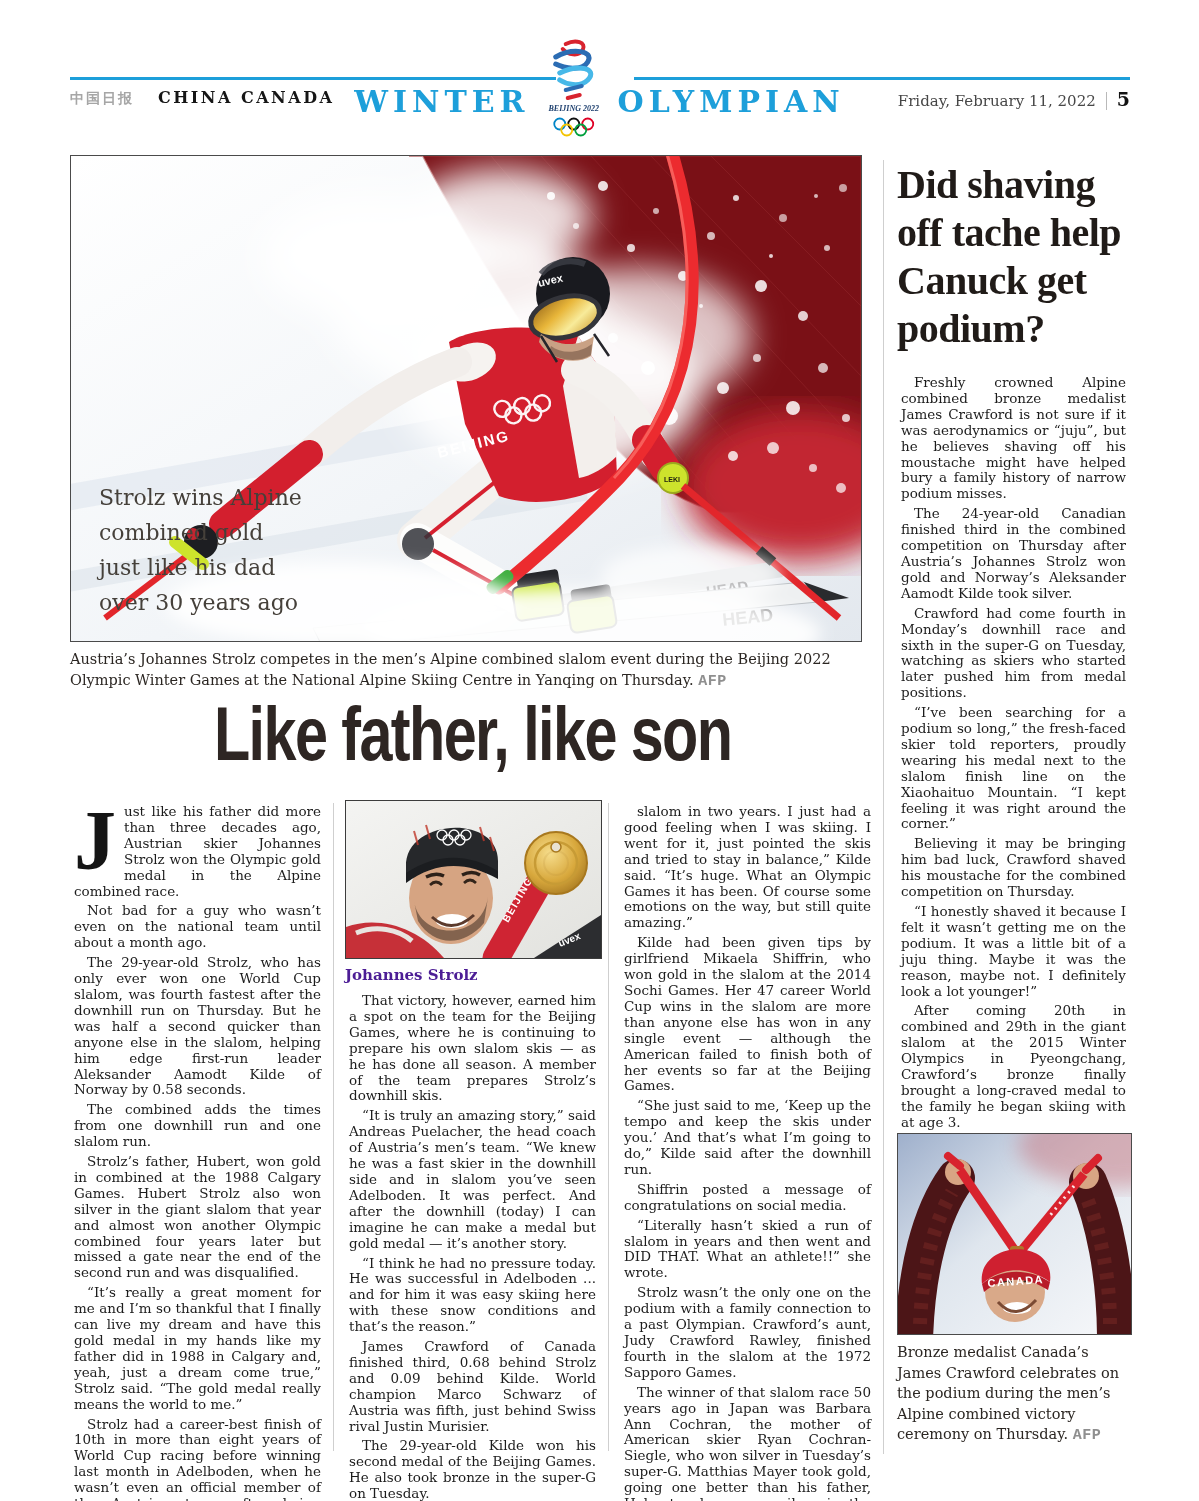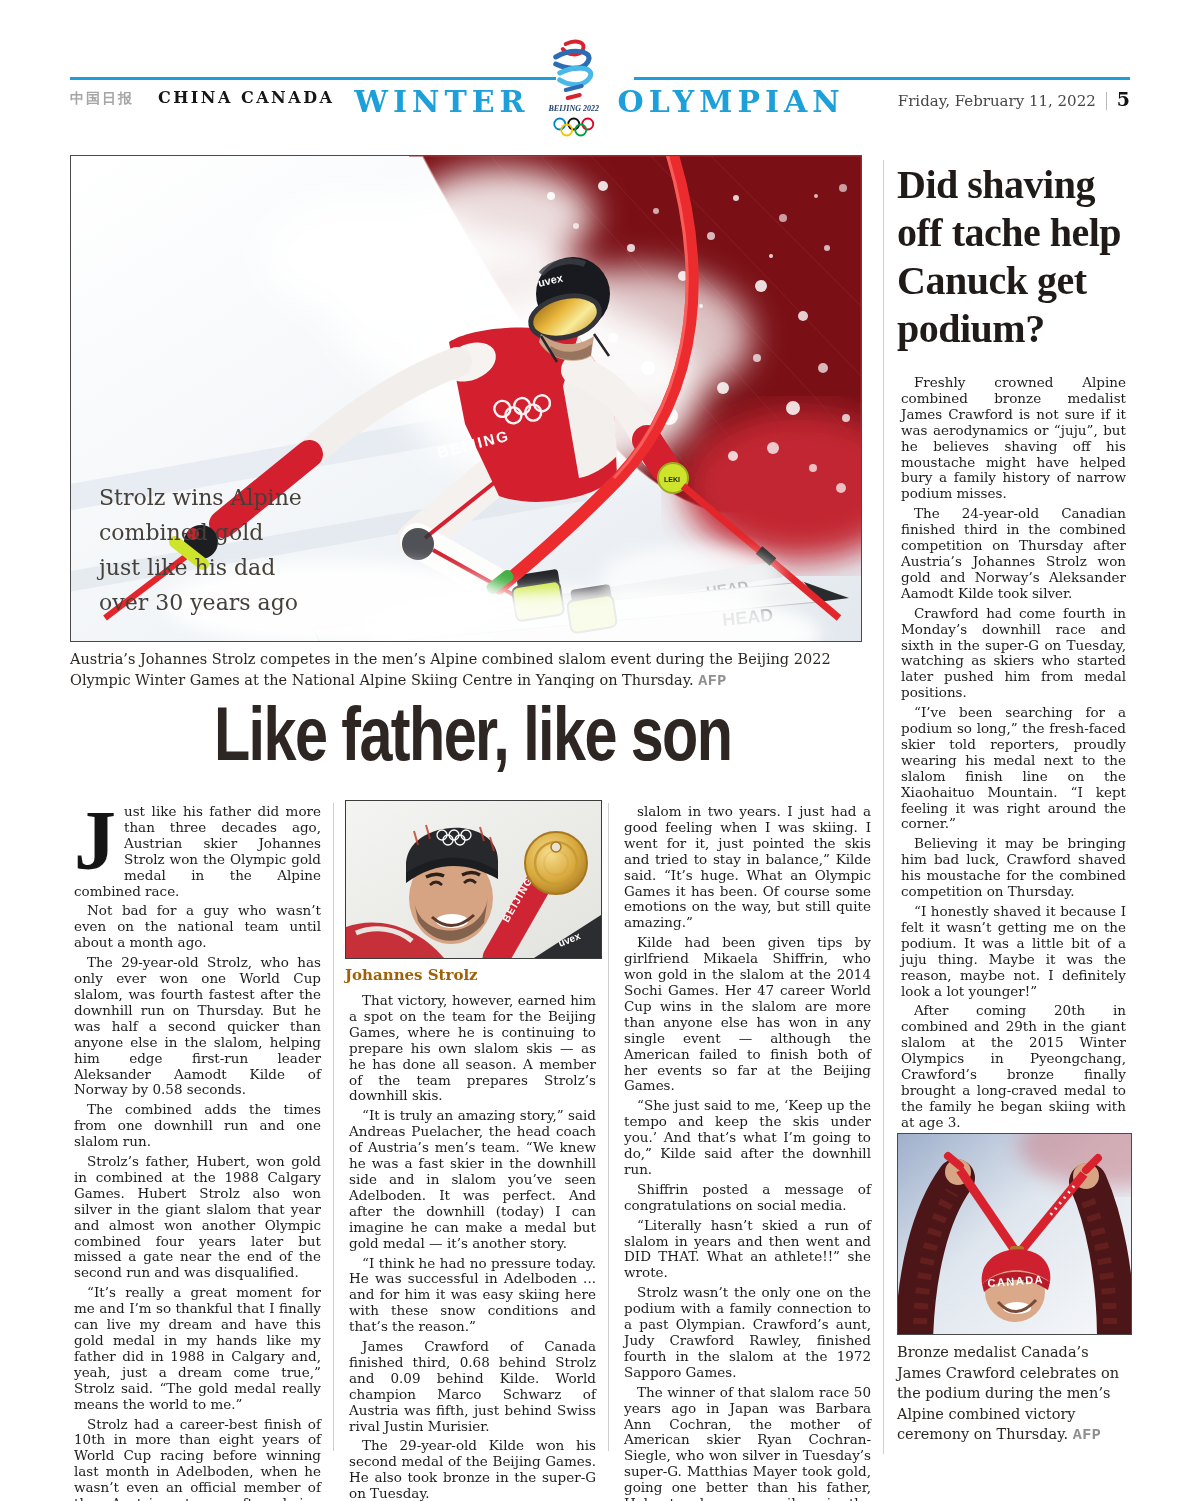--- a/index.html
+++ b/index.html
@@ -40,21 +40,21 @@
   
   .col{position:absolute;top:800px;width:255px;}
   .vrule{position:absolute;width:1px;background:#cfcfcf;}
   .para{margin:4px;text-indent:13px;text-align:justify;font-size:13.5px;line-height:15.9px;color:#1c1c1c;}
   .para.noindent{text-indent:0;}
   .dropcap{
     float:left;font-family:"Liberation Serif",serif;font-weight:bold;
     font-size:84px;line-height:66px;height:70px;padding:4px 8px 0 0;color:#151515;
   }
   .inline-photo{position:relative;border:1px solid #3c3c3c;width:255px;height:157px;overflow:hidden;background:#f0f0ee;}
-  .inline-caption{font-family:"DejaVu Serif",serif;font-weight:bold;font-size:15px;margin:7px 0 9px;color:#a16207;}
+  .inline-caption{font-family:"DejaVu Serif",serif;font-weight:bold;font-size:15px;margin:7px 0 9px;color:#4c1d95;}
   .signoff{text-align:right;font-size:18px;letter-spacing:2.5px;color:#404040;}
   
   .sb-headline{
     position:absolute;left:897px;top:161px;width:240px;
     font-family:"Liberation Serif",serif;font-weight:bold;font-size:40px;line-height:48px;
     letter-spacing:-.5px;color:#201b18;
   }
   .sb-body{position:absolute;left:897px;top:371px;width:233px;}
   .sb-photo{left:897px;top:1133px;width:233px;height:200px;}
   .sb-caption{position:absolute;left:897px;top:1342px;width:233px;}

